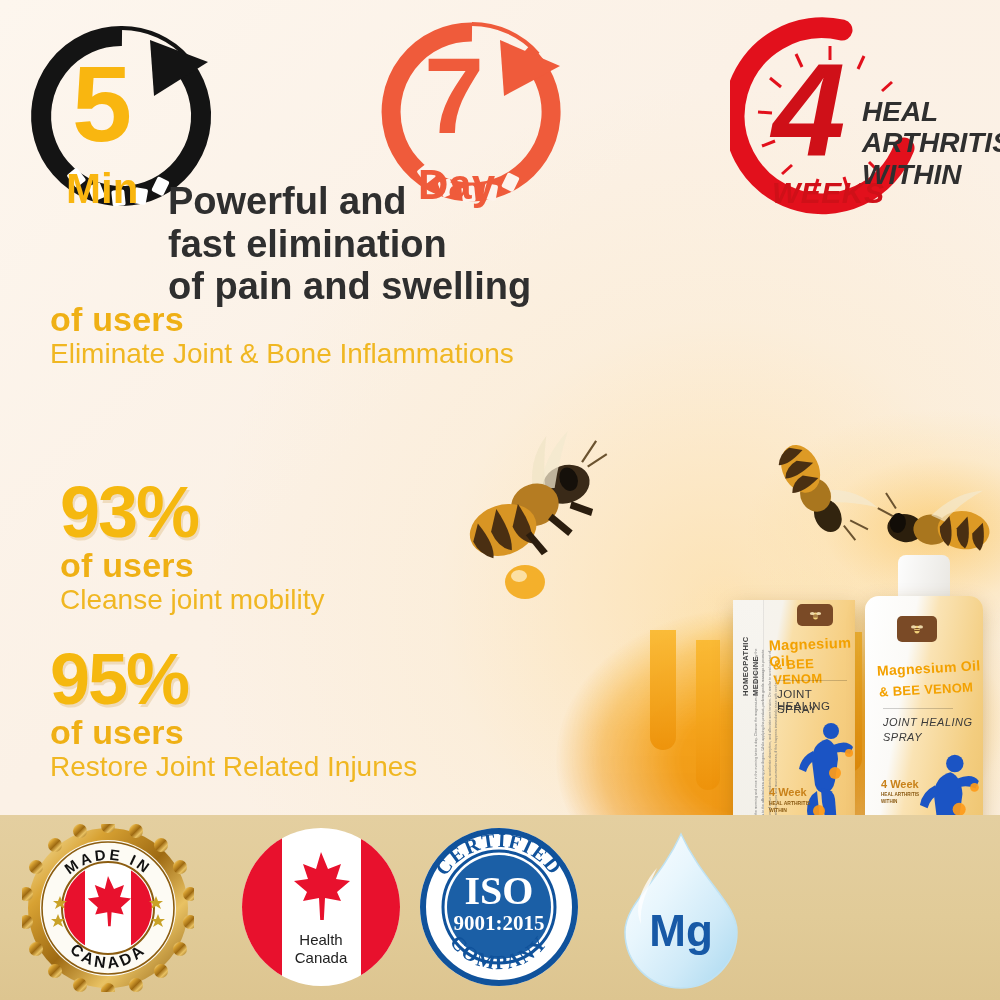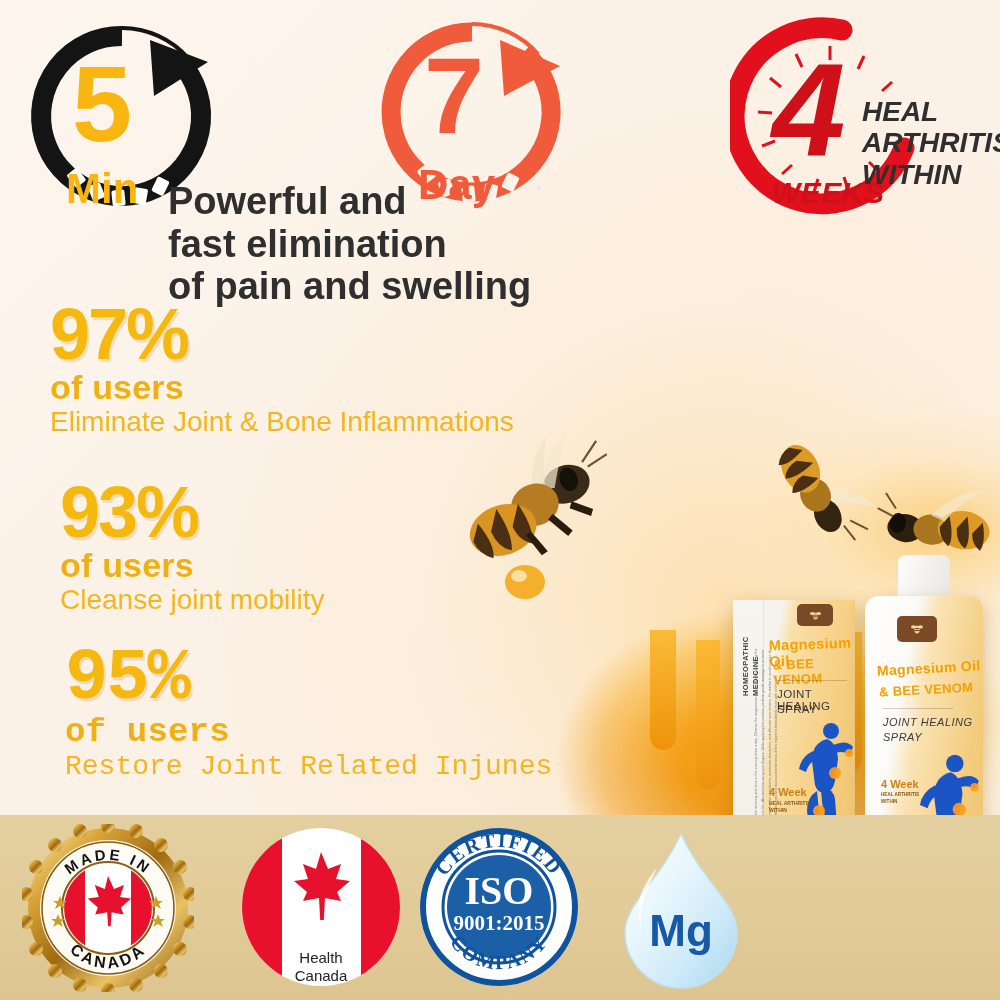--- a/index.html
+++ b/index.html
@@ -43,21 +43,21 @@
   .desc{font-weight:400;font-size:28px;line-height:1.1;color:#f0b722;margin-top:1px;white-space:nowrap;}
 
   
   .band{position:absolute;left:0;top:815px;width:1000px;height:185px;
     background:linear-gradient(180deg,#e4cfa0 0%,#e1cb98 55%,#ddc590 100%);}
   .seal{position:absolute;}
 
   .hc{position:absolute;border-radius:50%;overflow:hidden;background:#fff;}
   .hc .barL,.hc .barR{position:absolute;top:0;bottom:0;width:25%;background:#e8112d;}
   .hc .barL{left:0}.hc .barR{right:0}
-  .hctext{position:absolute;left:0;right:0;text-align:center;font-size:15px;line-height:1.05;color:#222;font-weight:400;margin-top:18px;}
+  .hctext{position:absolute;left:0;right:0;text-align:center;font-size:15px;line-height:1.05;color:#222;font-weight:400;}
 
   .drop{position:absolute;}
 
   
   .box{position:absolute;left:733px;top:600px;width:122px;height:400px;
     background:linear-gradient(100deg,#f6f4ef 0%,#f6f3ec 26%,#f9dfa8 34%,#f6cf83 62%,#efbe67 100%);
     box-shadow:0 6px 18px rgba(120,80,10,.28);}
   .boxside{position:absolute;left:0;top:0;width:30px;height:100%;
     background:linear-gradient(180deg,#f7f5f0,#efece4);border-right:1px solid rgba(0,0,0,.07);}
   .vert{position:absolute;transform:rotate(-90deg);transform-origin:left top;white-space:nowrap;}
@@ -193,32 +193,31 @@
       </g>
     </svg>
     <div class="bignum" style="left:42px;top:28px;font-size:132px;color:#cf1018;font-style:italic;">4</div>
     <div class="unit" style="left:42px;top:162px;font-size:30px;color:#cf1018;font-style:italic;letter-spacing:.5px;">WEEKS</div>
   </div>
   <div class="sidecopy" style="left:862px;top:96px;font-size:28px;font-style:italic;">HEAL
 ARTHRITIS
 WITHIN</div>
 
   <div class="stat" style="left:50px;top:300px;">
-    <div class="pct">97%</div>
     <div class="ofusers">of users</div>
     <div class="desc">Eliminate Joint &amp; Bone Inflammations</div>
   </div>
 
   <div class="stat" style="left:60px;top:478px;">
     <div class="pct">93%</div>
     <div class="ofusers">of users</div>
     <div class="desc">Cleanse joint mobility</div>
   </div>
 
-  <div class="stat" style="left:65px;top:645px;font-family:Liberation Mono, monospace;">
+  <div class="stat" style="left:50px;top:645px;">
     <div class="pct">95%</div>
     <div class="ofusers">of users</div>
     <div class="desc">Restore Joint Related Injunes</div>
   </div>
 
   <div class="box">
     <div class="boxside">
       <div class="vert" style="left:8px;top:96px;font-size:7.5px;font-weight:bold;color:#3f3f3f;line-height:1.35;white-space:pre-line;letter-spacing:.4px;">HOMEOPATHIC
 MEDICINE</div>
       <div class="vert" style="left:20px;top:235px;font-size:3.6px;color:#7a7a7a;line-height:1.9;width:190px;white-space:normal;">

